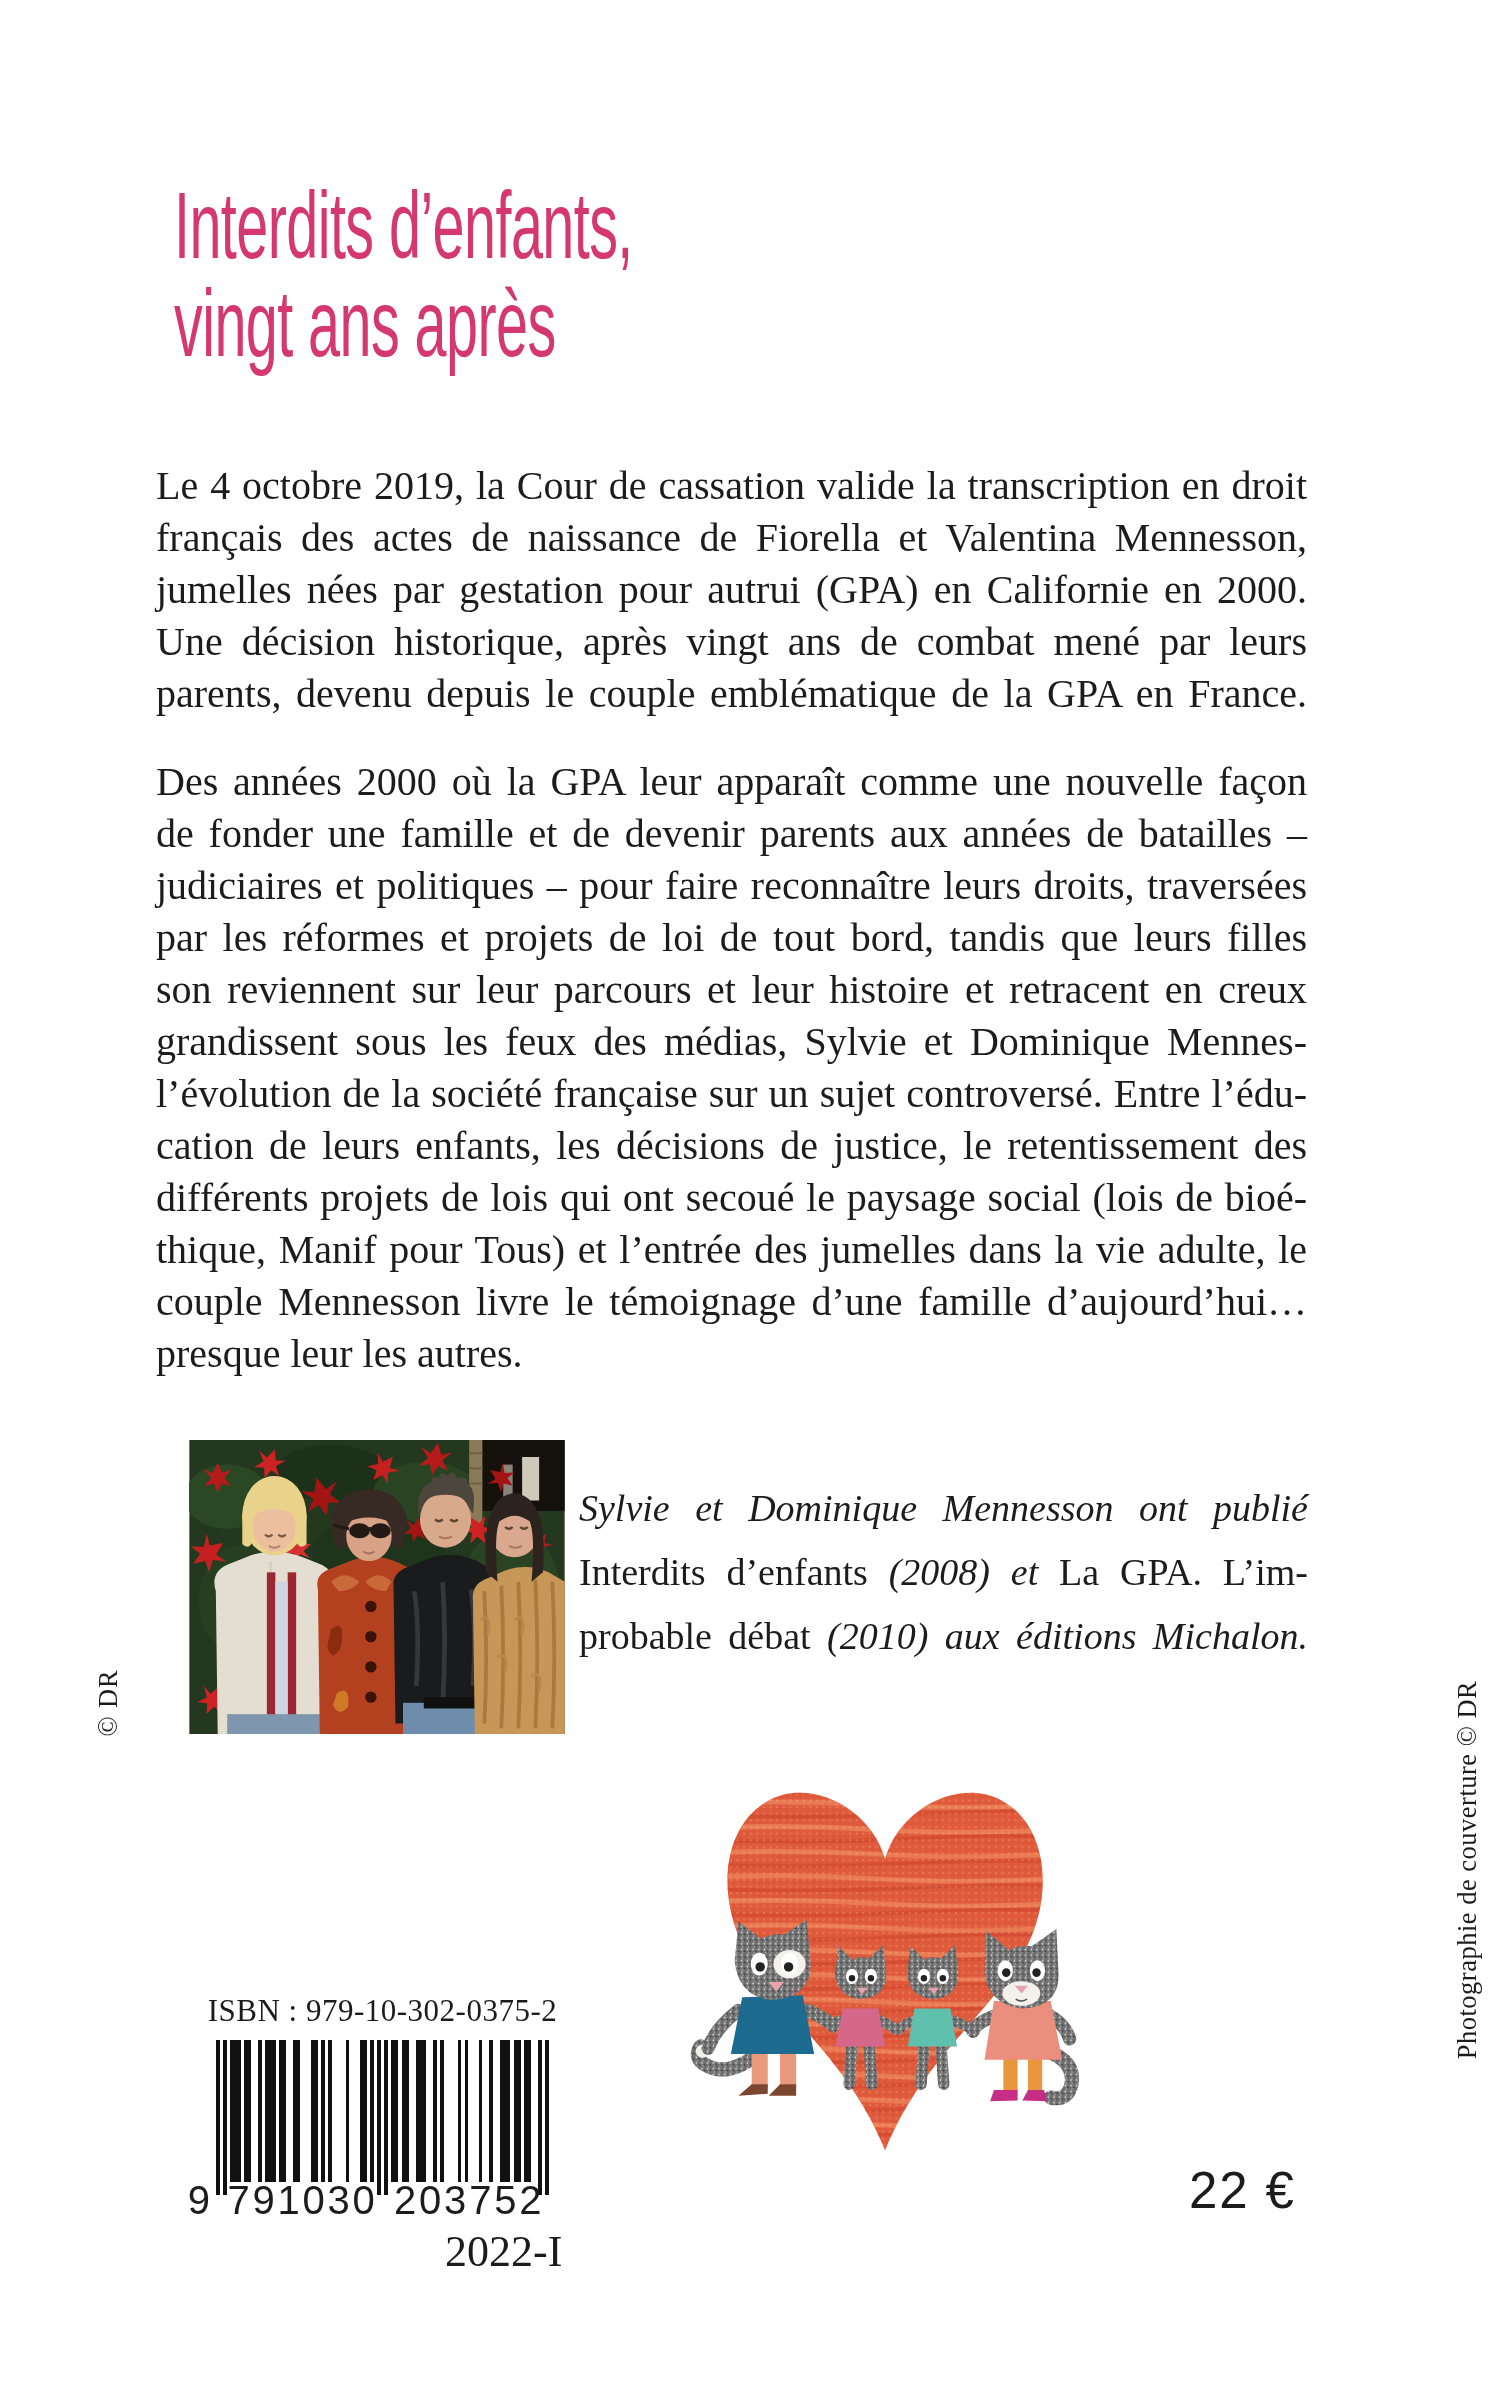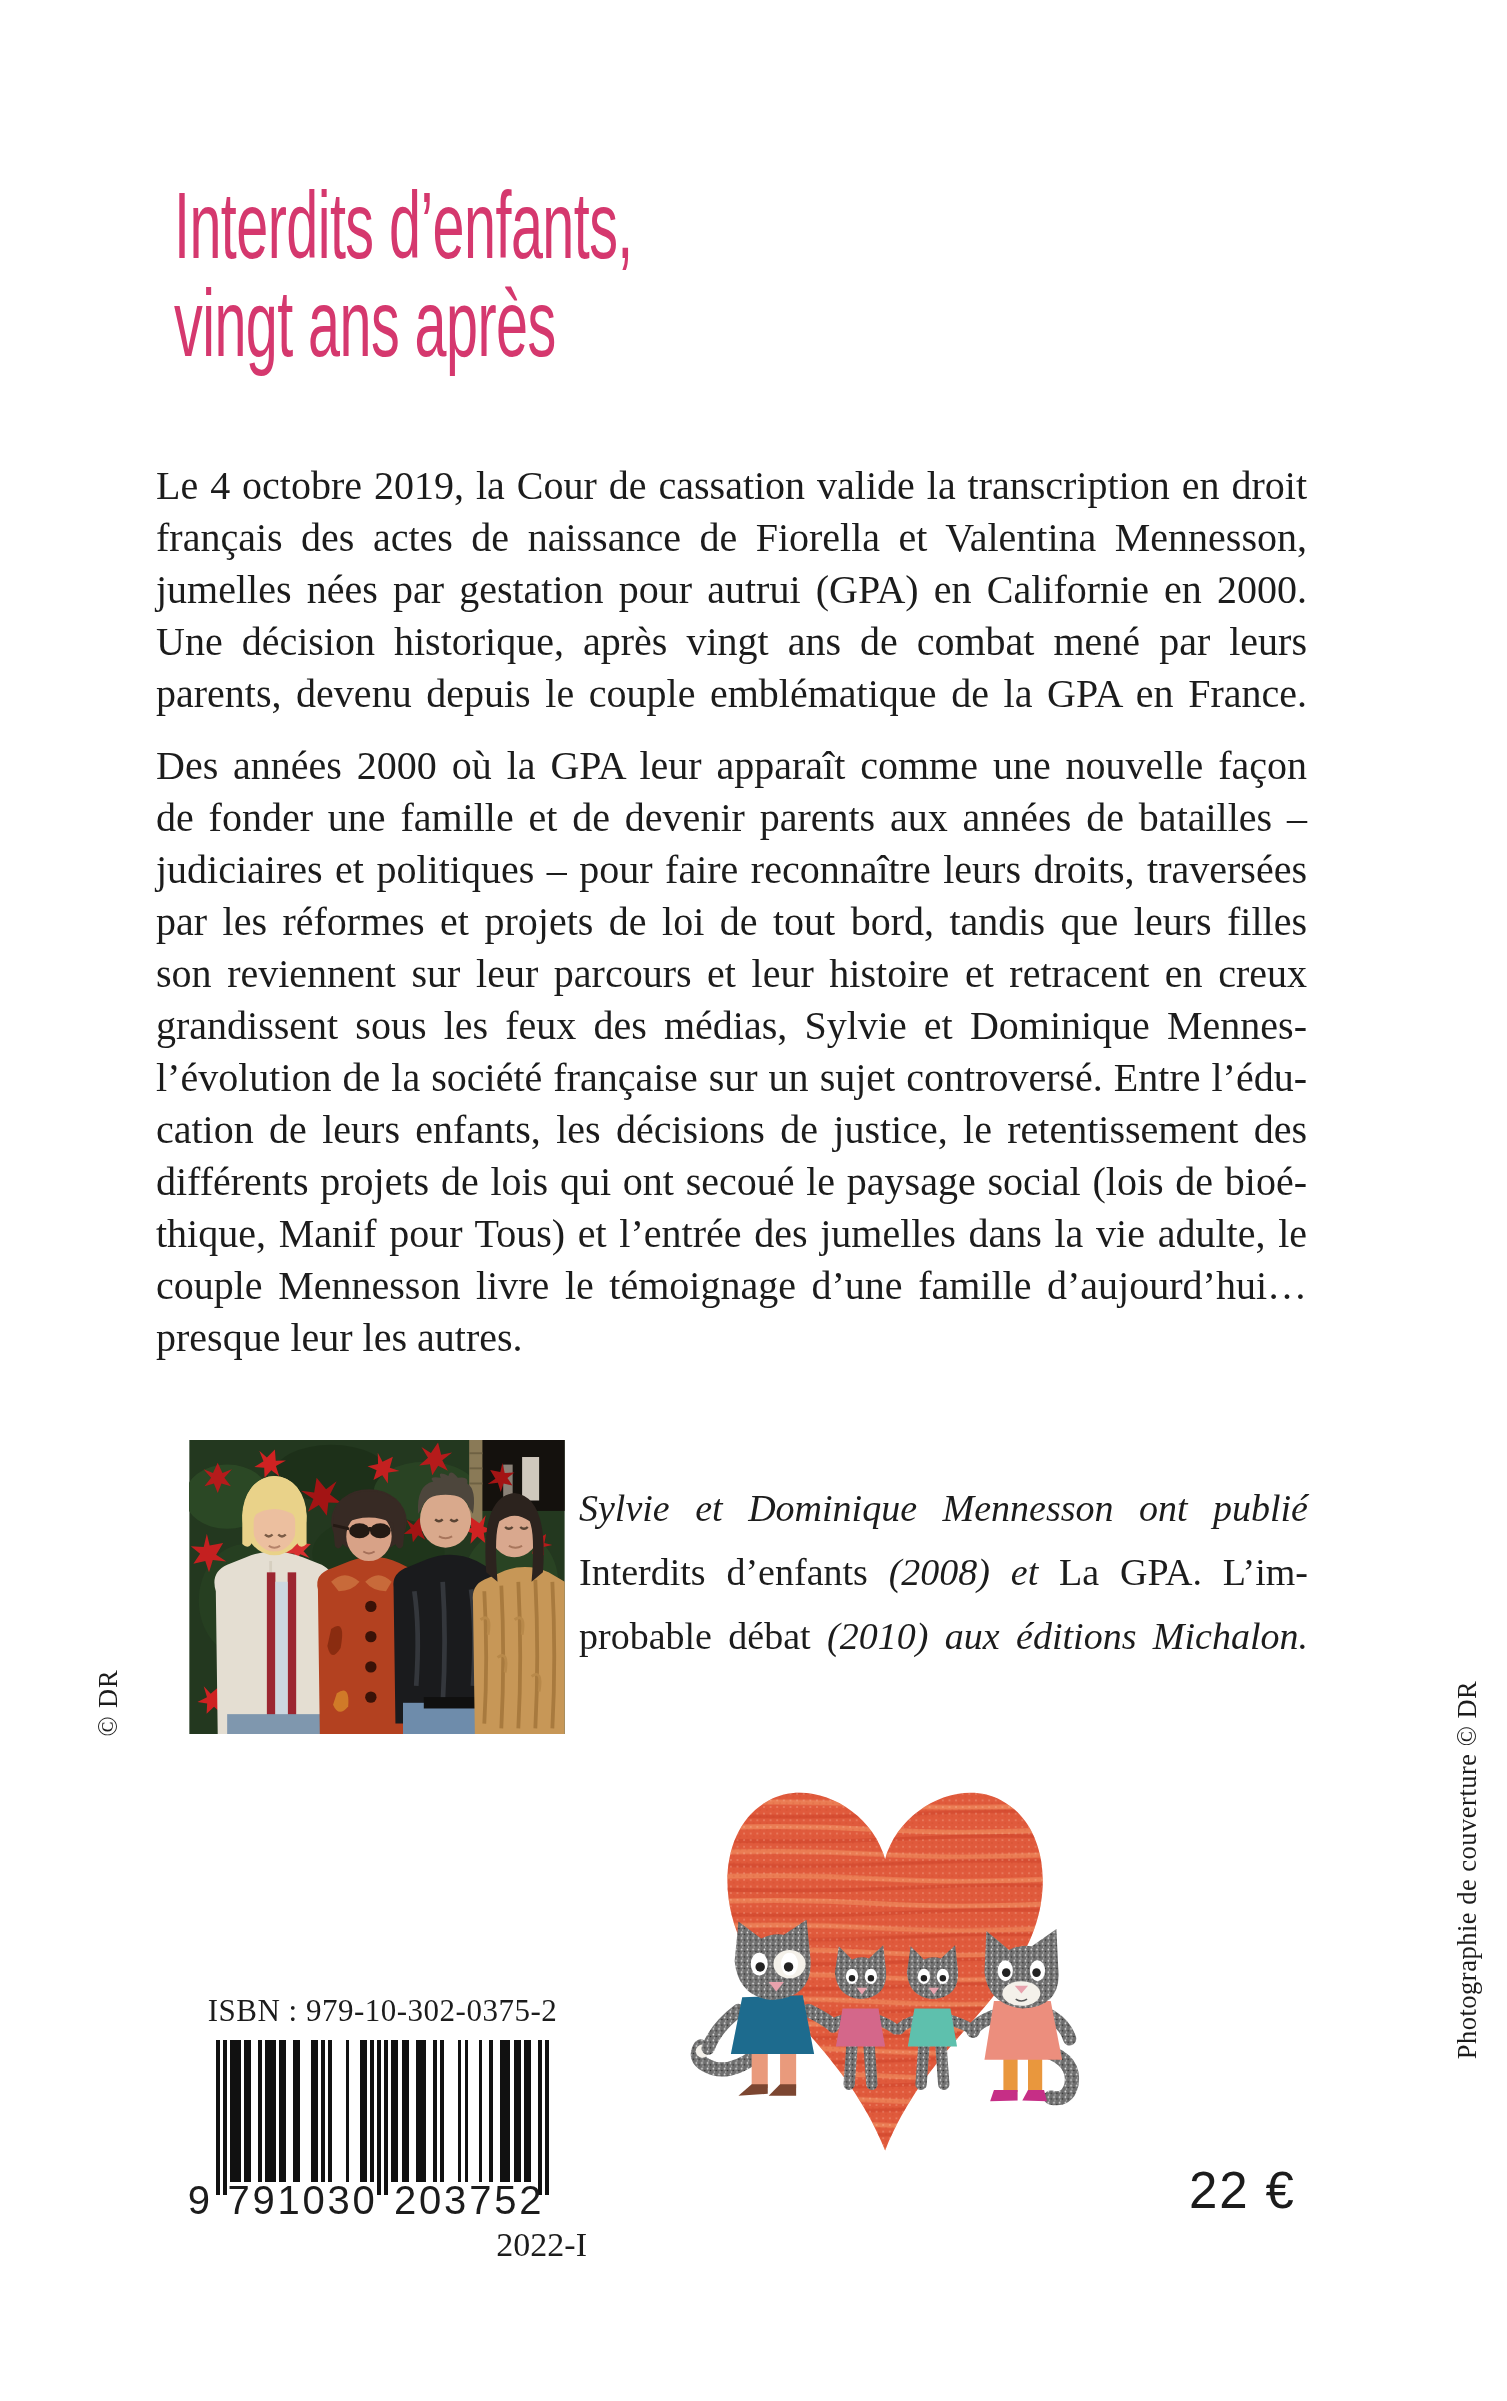--- a/index.html
+++ b/index.html
@@ -27,21 +27,21 @@
     transform:scaleX(0.605);
     transform-origin:0 0;
     white-space:pre-line;
   }
   
   .synopsis{
     position:absolute;left:156px;width:1151px;
     font-size:40px;line-height:52px;
   }
   .p1{top:460px;}
-  .p2{top:740px;}
+  .p2{top:756px;}
   .jline{text-align:justify;text-align-last:justify;white-space:normal;}
   .jline.lastline{text-align-last:left;}
   
   .family-photo{
     position:absolute;left:189px;top:1440px;width:376px;height:294px;
     overflow:hidden;
   }
   .photo-credit{
     position:absolute;left:52px;top:1687px;width:114px;height:32px;
     font-size:26.5px;text-align:center;
@@ -72,21 +72,21 @@
   .bc-mod.bar{background:#111;}
   .bc-mod.tall{height:155px;}
   .bc-digits{position:absolute;top:138px;width:100%;height:47px;
     font-family:"Liberation Sans",sans-serif;font-size:40px;letter-spacing:2.8px;}
   .bc-d{position:absolute;top:0;text-align:center;}
   .bc-d.first{left:-38px;width:32px;text-align:right;letter-spacing:0;}
   .bc-d.g1{left:11.4px;width:149px;}
   .bc-d.g2{left:178px;width:149px;}
   .edition-code{
     position:absolute;left:445px;top:2226px;width:142px;
-    font-size:34px;text-align:right;
+    font-size:44px;text-align:left;
   }
   
   .price{
     position:absolute;left:1189px;top:2161px;
     font-family:"Liberation Sans",sans-serif;
     font-size:51px;letter-spacing:1.9px;
   }
   .cover-credit{
     position:absolute;left:1268px;top:1855px;width:397px;height:30px;
     font-size:26.5px;text-align:center;letter-spacing:0.5px;

